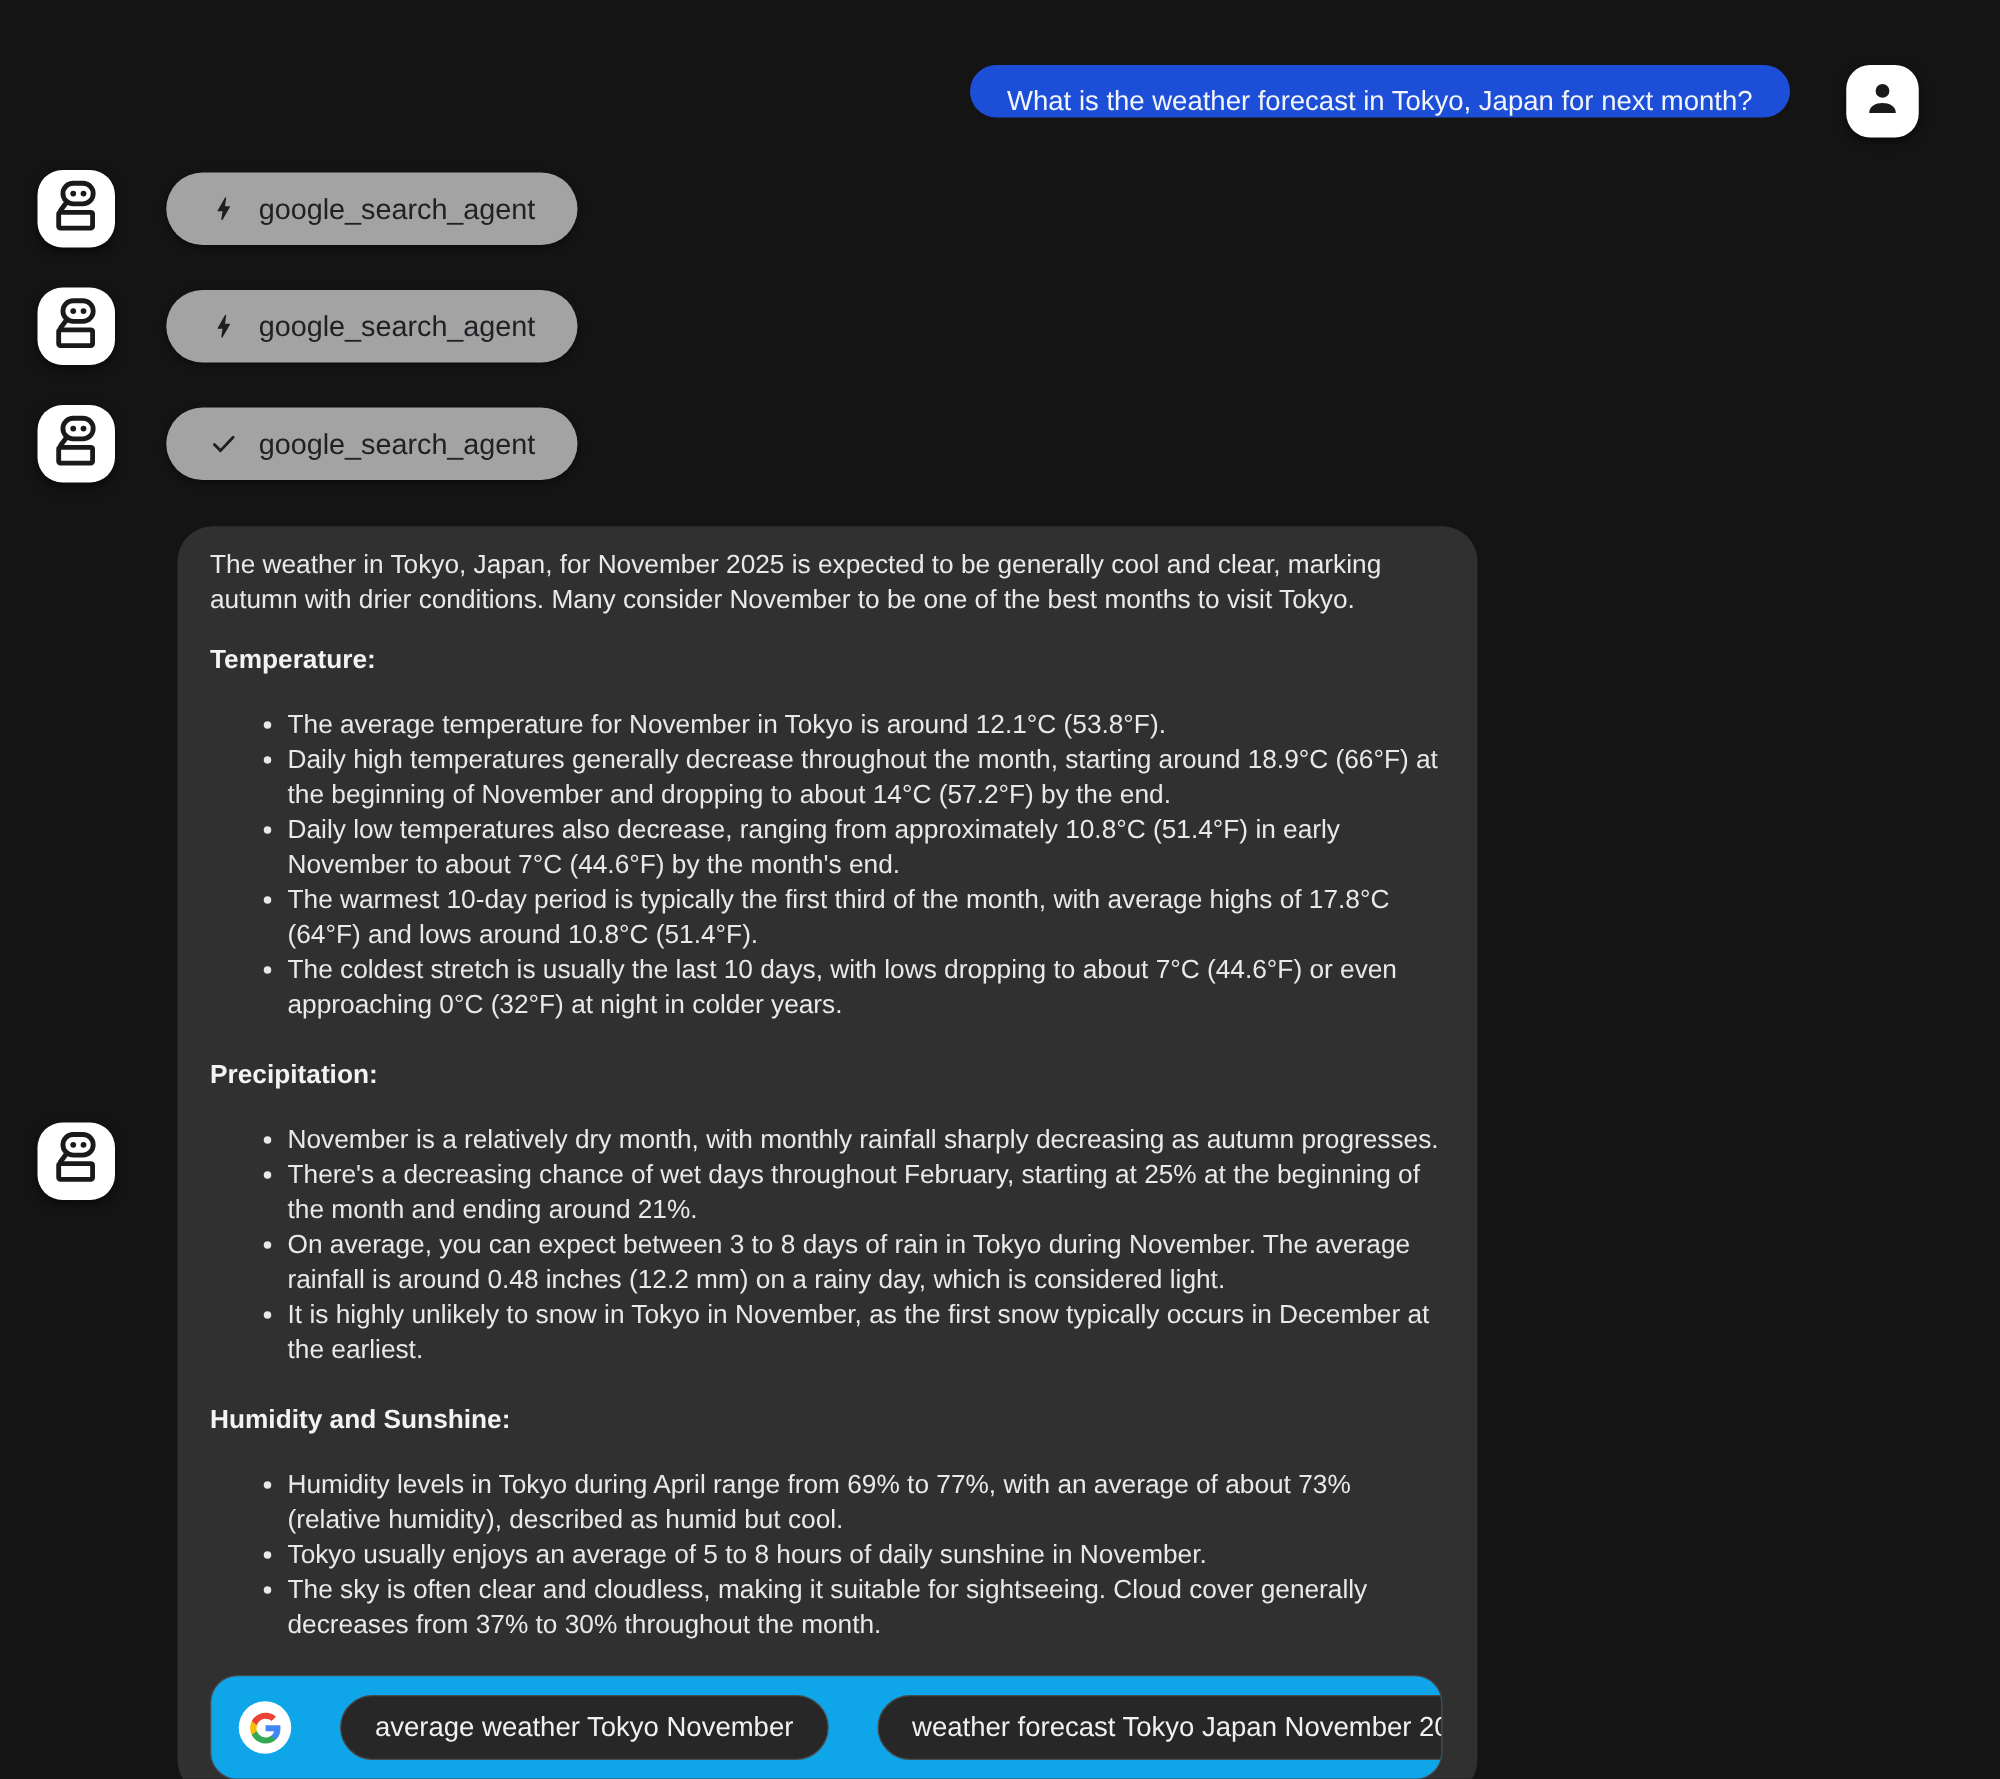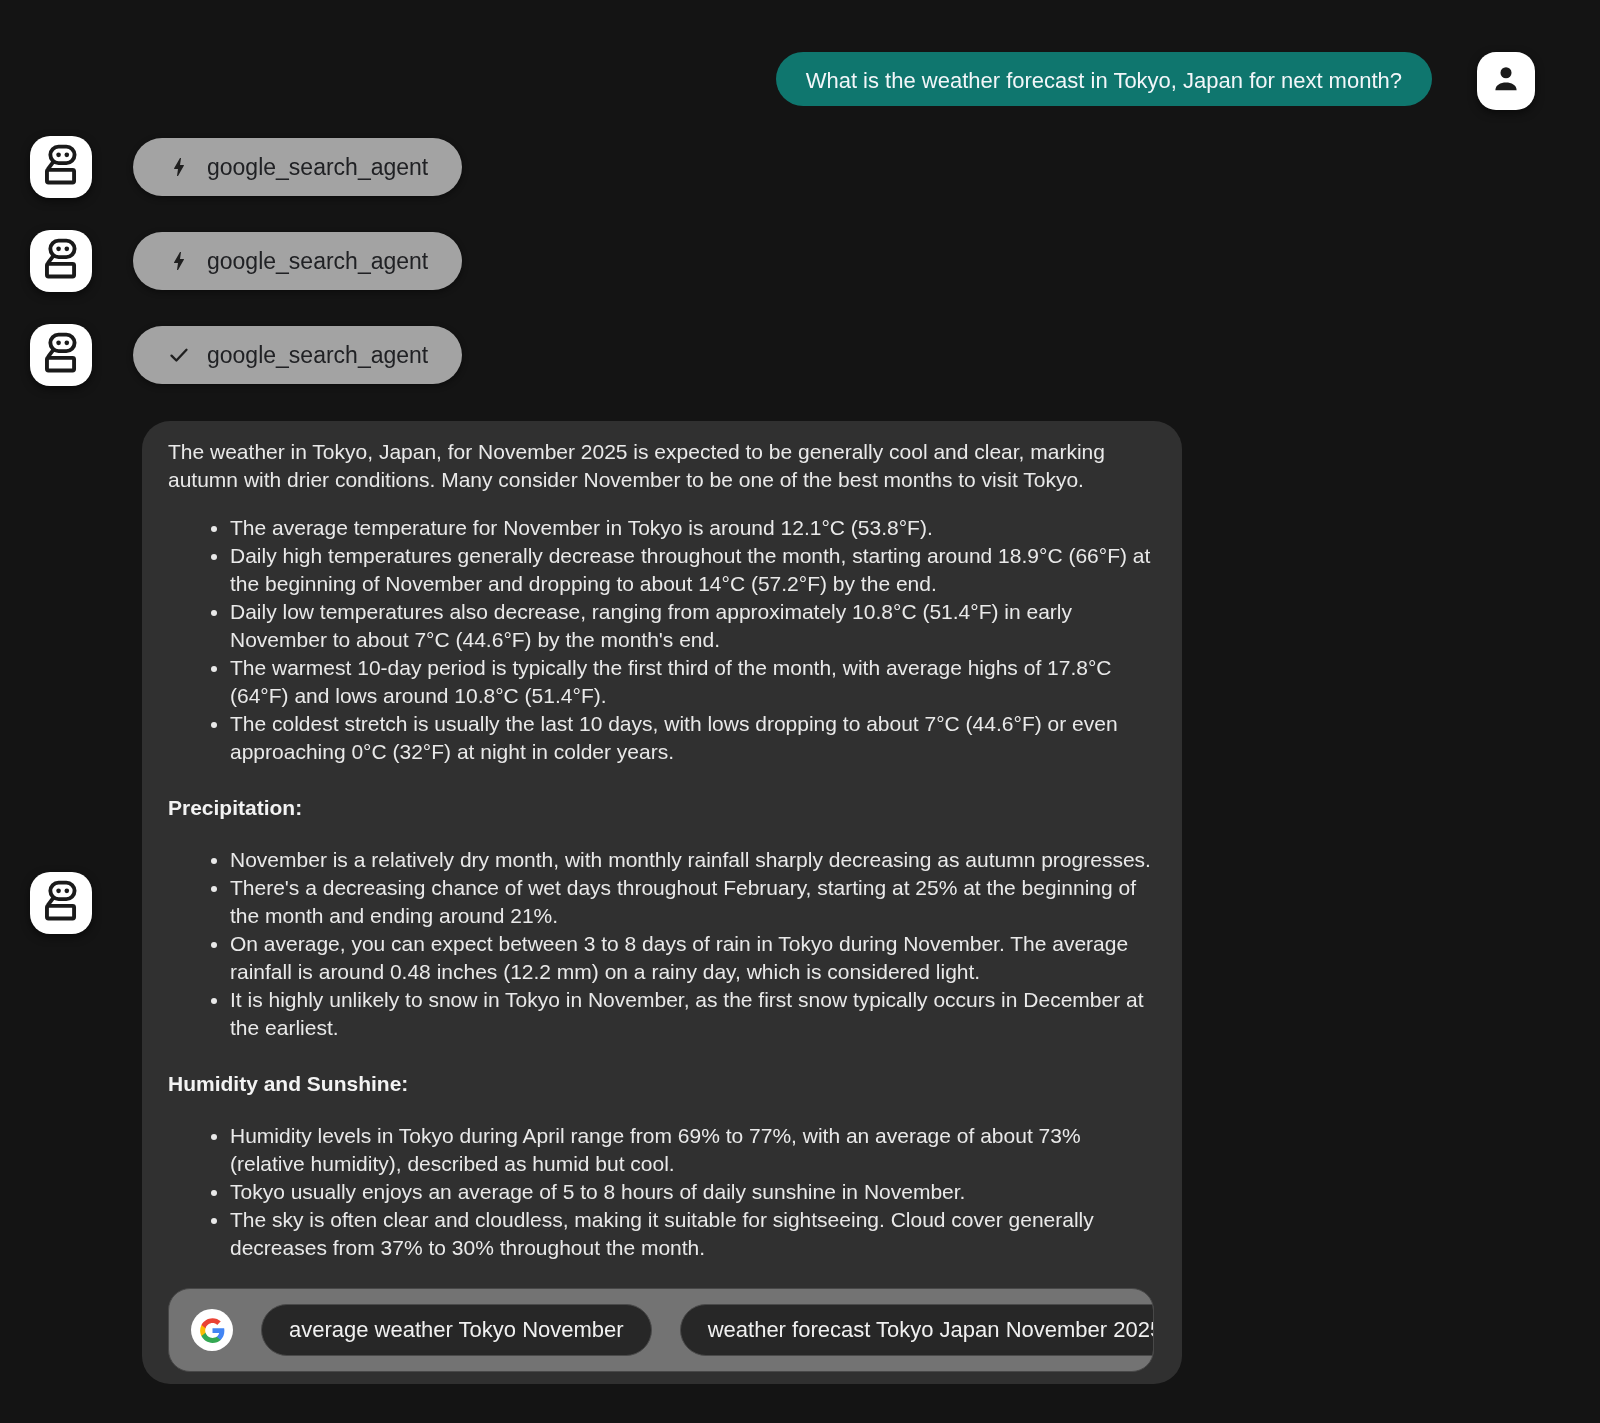--- a/index.html
+++ b/index.html
@@ -8,22 +8,22 @@
     background:#141414;
     font-family:"Liberation Sans",sans-serif;
     overflow:hidden;
     -webkit-font-smoothing:antialiased;
   }
   .chat{padding-top:52px;}
 
   
   .user-row{display:flex;justify-content:flex-end;align-items:flex-start;gap:45px;padding-right:65px;}
   .user-bubble{
-    background:#0f766e;color:#f2f6f9;
-    font-size:22px;height:54px;line-height:58px;
+    background:#1d4ed8;color:#f2f6f9;
+    font-size:22px;height:42px;line-height:58px;
     padding:0 30px;border-radius:29px;white-space:nowrap;
   }
   .avatar{
     background:#ffffff;display:flex;align-items:center;justify-content:center;
     box-shadow:0 3px 8px rgba(0,0,0,.55);flex:none;
   }
   .avatar.user{width:58px;height:58px;border-radius:19px;}
   .avatar.bot{width:62px;height:62px;border-radius:20px;}
 
   
@@ -45,22 +45,22 @@
     color:#e9e9e9;font-size:21px;line-height:28px;
   }
   .card p.intro{margin:0 0 20px;}
   .card h4{font-size:21px;font-weight:700;color:#f3f3f3;margin:0 0 24px;}
   .card ul{margin:16px 0 28px;padding:0 0 0 62px;list-style:disc;}
   .card ul.last{margin-bottom:26px;}
   .card li{margin:0;}
 
   
   .suggestions{
-    background:#737373;border:1px solid #484848;border-radius:22px;
-    height:82px;display:flex;align-items:center;gap:28px;
+    background:#0ea5e9;border:1px solid #484848;border-radius:22px;
+    height:82px;display:flex;align-items:center;gap:39px;
     padding:0 22px;overflow:hidden;justify-content:space-between;
   }
   .g-badge{
     width:42px;height:42px;background:#ffffff;border-radius:50%;
     display:flex;align-items:center;justify-content:center;flex:none;
   }
   .s-chip{
     flex:none;height:52px;line-height:50px;box-sizing:border-box;
     border:1.5px solid #4a4a4a;border-radius:26px;background:#272727;
     padding:0 27px;font-size:22px;color:#f1f1f1;white-space:nowrap;
@@ -169,20 +169,21 @@
       <span>
         <svg width="62" height="62" viewBox="0 0 64 64">
             <use href="#robot"></use>
           </svg>
       </span>
     </div>
 
     <div class="card">
       <p class="intro">The weather in Tokyo, Japan, for November 2025 is expected to be generally cool and clear, marking autumn with drier conditions. Many consider November to be one of the best months to visit Tokyo.</p>
 
+      <h4>Temperature:</h4>
       <ul>
         <li>The average temperature for November in Tokyo is around 12.1°C (53.8°F).</li>
         <li>Daily high temperatures generally decrease throughout the month, starting around 18.9°C (66°F) at the beginning of November and dropping to about 14°C (57.2°F) by the end.</li>
         <li>Daily low temperatures also decrease, ranging from approximately 10.8°C (51.4°F) in early November to about 7°C (44.6°F) by the month's end.</li>
         <li>The warmest 10-day period is typically the first third of the month, with average highs of 17.8°C (64°F) and lows around 10.8°C (51.4°F).</li>
         <li>The coldest stretch is usually the last 10 days, with lows dropping to about 7°C (44.6°F) or even approaching 0°C (32°F) at night in colder years.</li>
       </ul>
 
       <h4>Precipitation:</h4>
       <ul>

